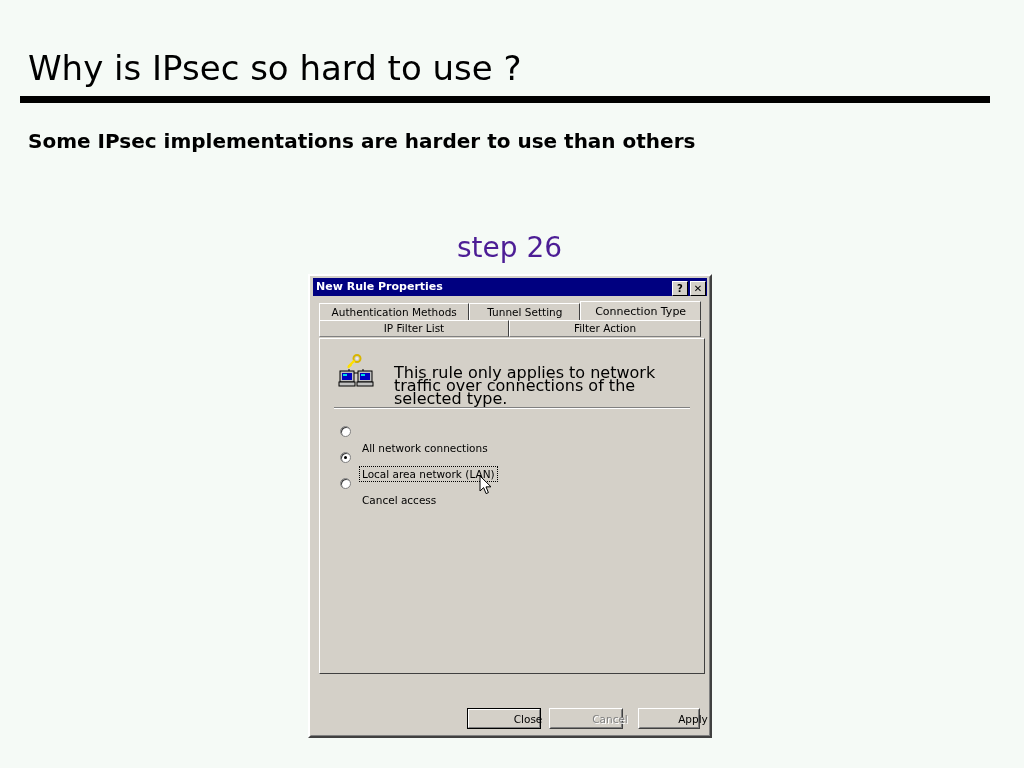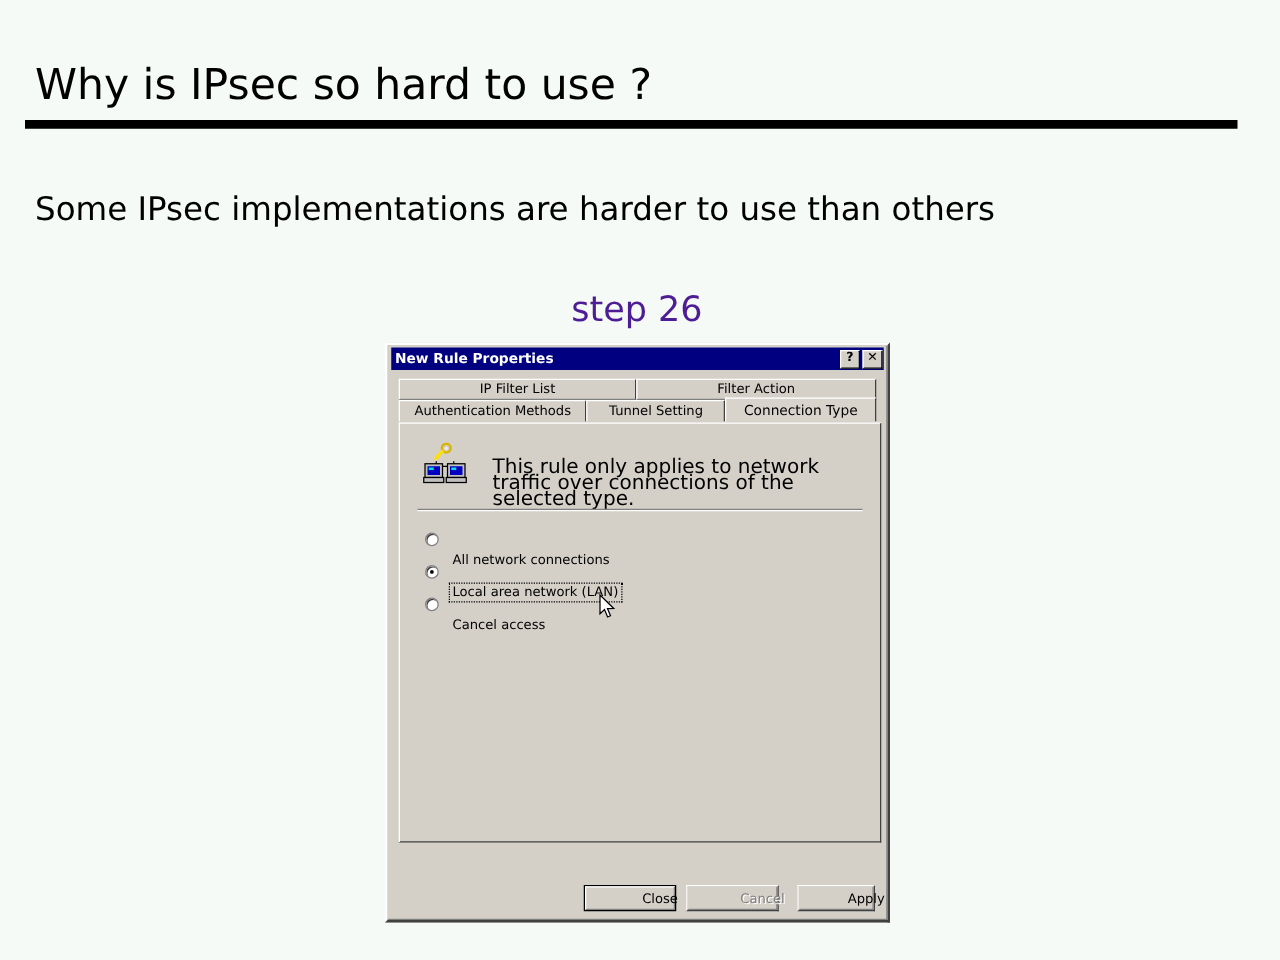--- a/index.html
+++ b/index.html
@@ -30,23 +30,23 @@
     position: absolute;
     left: 20px;
     top: 96px;
     width: 970px;
     height: 7px;
     background: #000000;
   }
   .slide-subtitle {
     position: absolute;
     left: 28px;
-    top: 153px;
-    font-size: 26px;
-    font-weight: 400;
+    top: 129px;
+    font-size: 20px;
+    font-weight: 700;
     color: #000000;
     white-space: nowrap;
   }
   .step-label {
     position: absolute;
     left: 457px;
     top: 231px;
     font-size: 28px;
     color: #4c1d95;
     white-space: nowrap;
@@ -79,21 +79,21 @@
   }
 
   .titlebar {
     position: absolute;
     left: 3px;
     top: 2px;
     right: 3px;
     height: 18px;
     background: #000080;
     display: flex;
-    align-items: center;
+    align-items: flex-end;
     padding: 0 1px 0 3px;
     box-sizing: border-box;
   }
   .titlebar-text {
     color: #ffffff;
     font-size: 11px;
     font-weight: bold;
     flex: 1;
     white-space: nowrap;
     line-height: 18px;
@@ -319,28 +319,28 @@
 <div class="dialog">
   <div class="dialog-inner-bevel"></div>
 
   <div class="titlebar">
     <div class="titlebar-text">New Rule Properties</div>
     <div class="tb-btn">?</div>
     <div class="tb-btn">✕</div>
   </div>
 
   <div class="tabs-wrap">
-    <div class="tab-row tab-row-top">
-      <div class="tab" style="width:192px;">IP Filter List</div>
-      <div class="tab" style="width:194px;">Filter Action</div>
-    </div>
     <div class="tab-row tab-row-bottom">
       <div class="tab" style="width:152px;">Authentication Methods</div>
       <div class="tab" style="width:112px;">Tunnel Setting</div>
       <div class="tab active" style="width:122px;">Connection Type</div>
+    </div>
+    <div class="tab-row tab-row-top">
+      <div class="tab" style="width:192px;">IP Filter List</div>
+      <div class="tab" style="width:194px;">Filter Action</div>
     </div>
   </div>
 
   <div class="tab-panel">
 
     <div class="desc-block">
       <div class="conn-icon">
         <svg width="36" height="34" viewBox="0 0 36 34" xmlns="http://www.w3.org/2000/svg">
 
           <circle cx="19" cy="4.5" r="3.5" fill="none" stroke="#d8b500" stroke-width="2"></circle>

